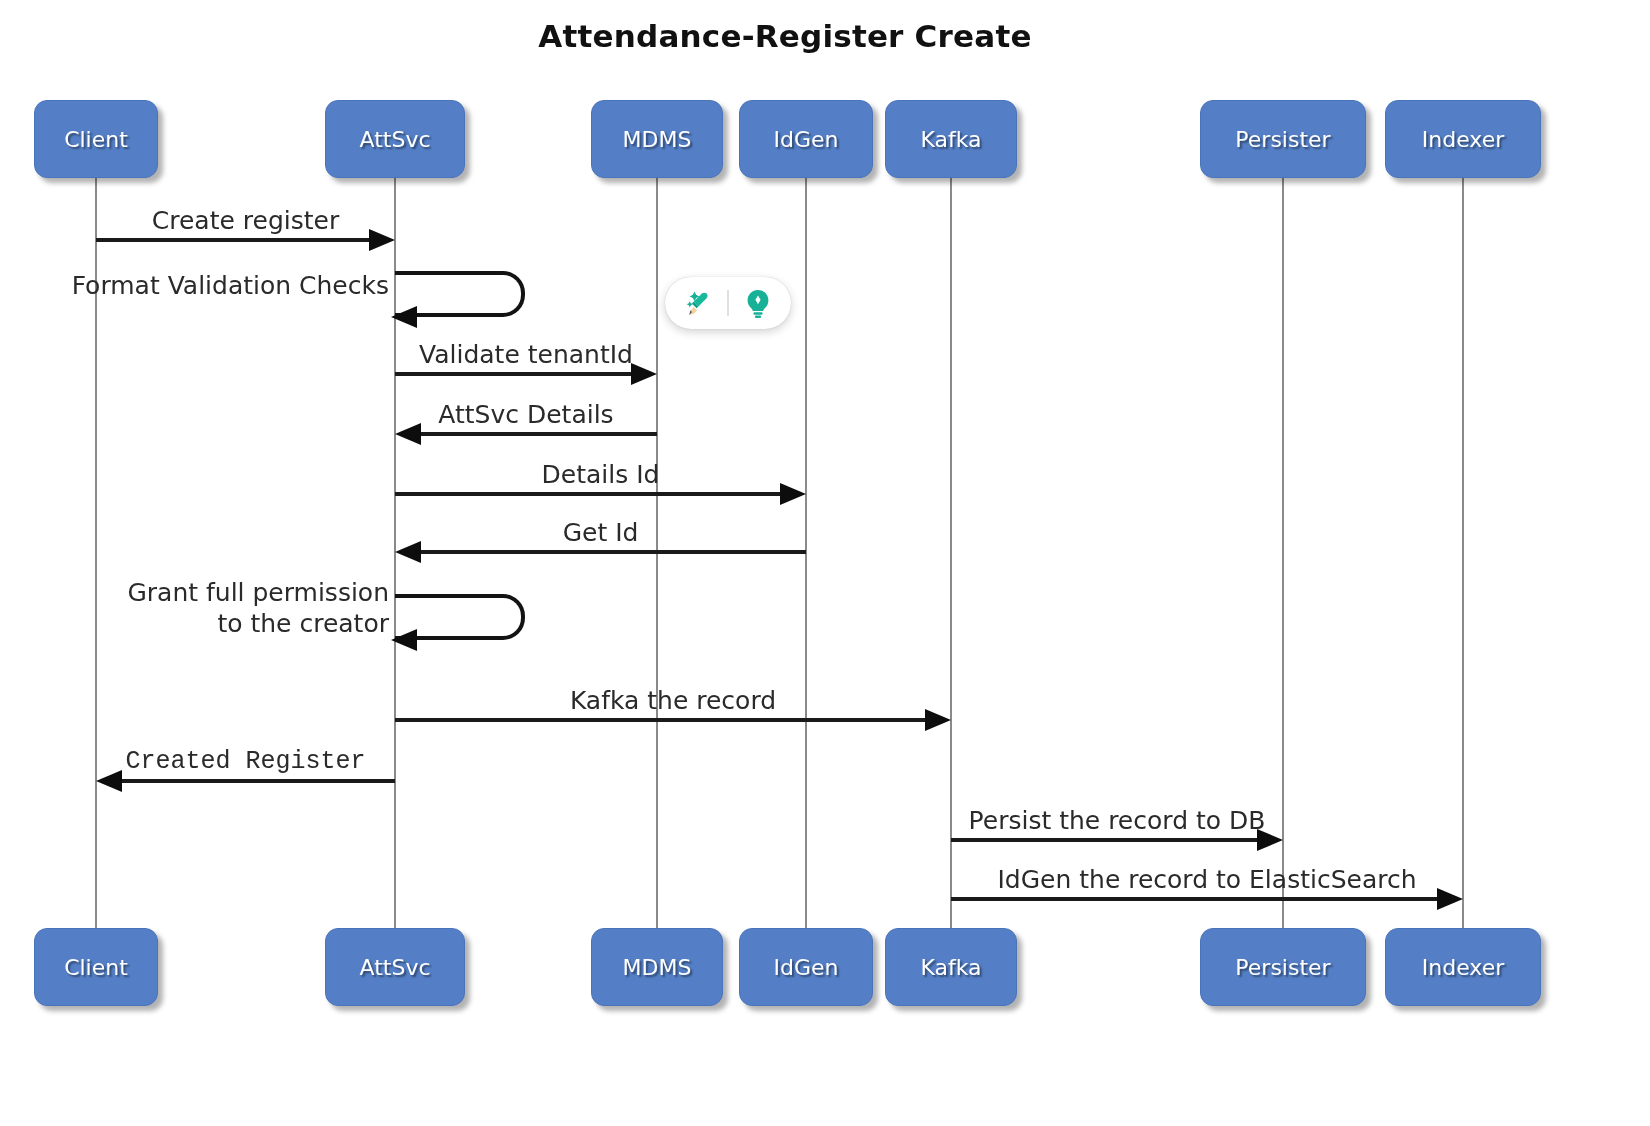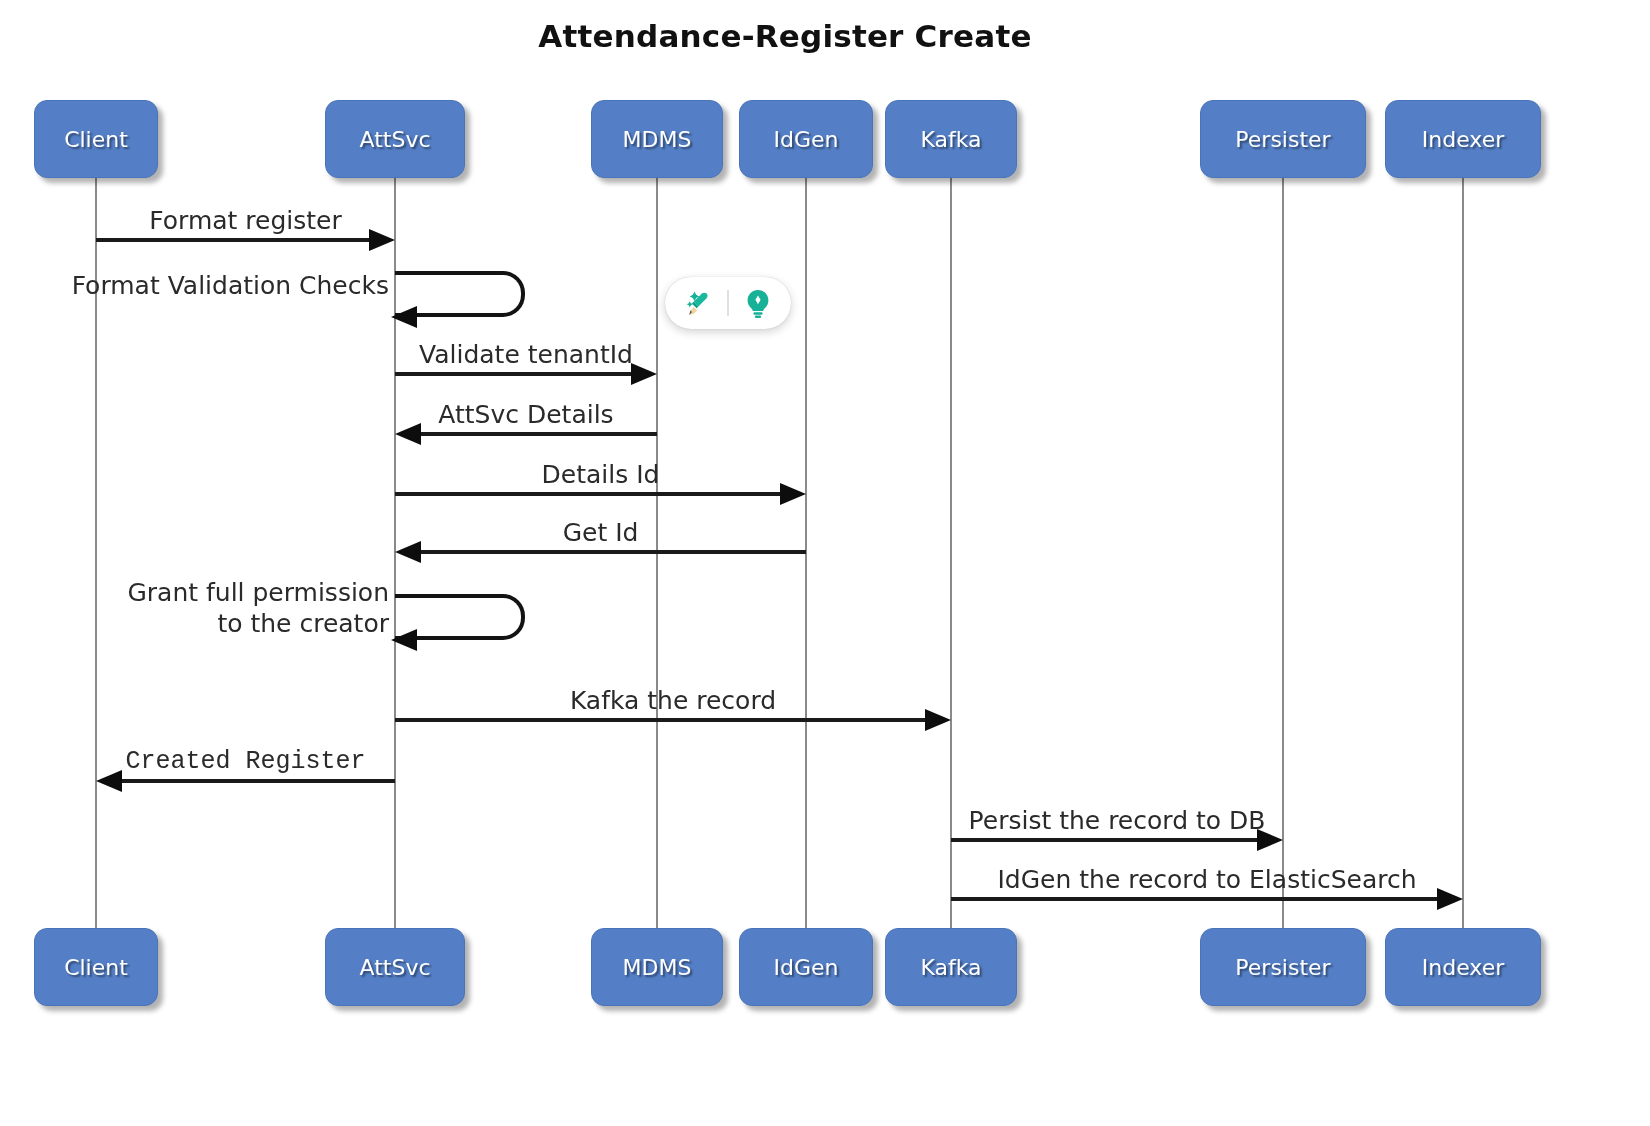--- a/index.html
+++ b/index.html
@@ -182,21 +182,21 @@
       <div class="participant" style="left: 885px; top: 100px; width: 132px; height: 78px;">Kafka</div>
       <div class="participant" style="left: 1200px; top: 100px; width: 166px; height: 78px;">Persister</div>
       <div class="participant" style="left: 1385px; top: 100px; width: 156px; height: 78px;">Indexer</div>
     </div>
 
   <div id="messages">
       <div class="msg to-right" style="left: 96px; top: 238px; width: 299px;">
         <div class="shaft" style="width: 277px;"></div>
         <div class="head" style="left: 273px;"></div>
       </div>
-      <div class="msg-label align-center" style="left: 96px; width: 299px; top: 206px;">Format register</div>
+      <div class="msg-label align-center" style="left: 96px; width: 299px; top: 206px;">Create register</div>
       <div class="selfmsg" style="left: 395px; top: 271px; width: 130px; height: 46px;">
         <div class="head"></div>
       </div>
       <div class="msg-label align-right" style="right: 1261px; width: 520px; top: 270.5px;">Format Validation Checks</div>
       <div class="msg to-right" style="left: 395px; top: 372px; width: 262px;">
         <div class="shaft" style="width: 240px;"></div>
         <div class="head" style="left: 236px;"></div>
       </div>
       <div class="msg-label align-center" style="left: 395px; width: 262px; top: 340px;">Validate tenantId</div>
       <div class="msg to-left" style="left: 395px; top: 432px; width: 262px;">

